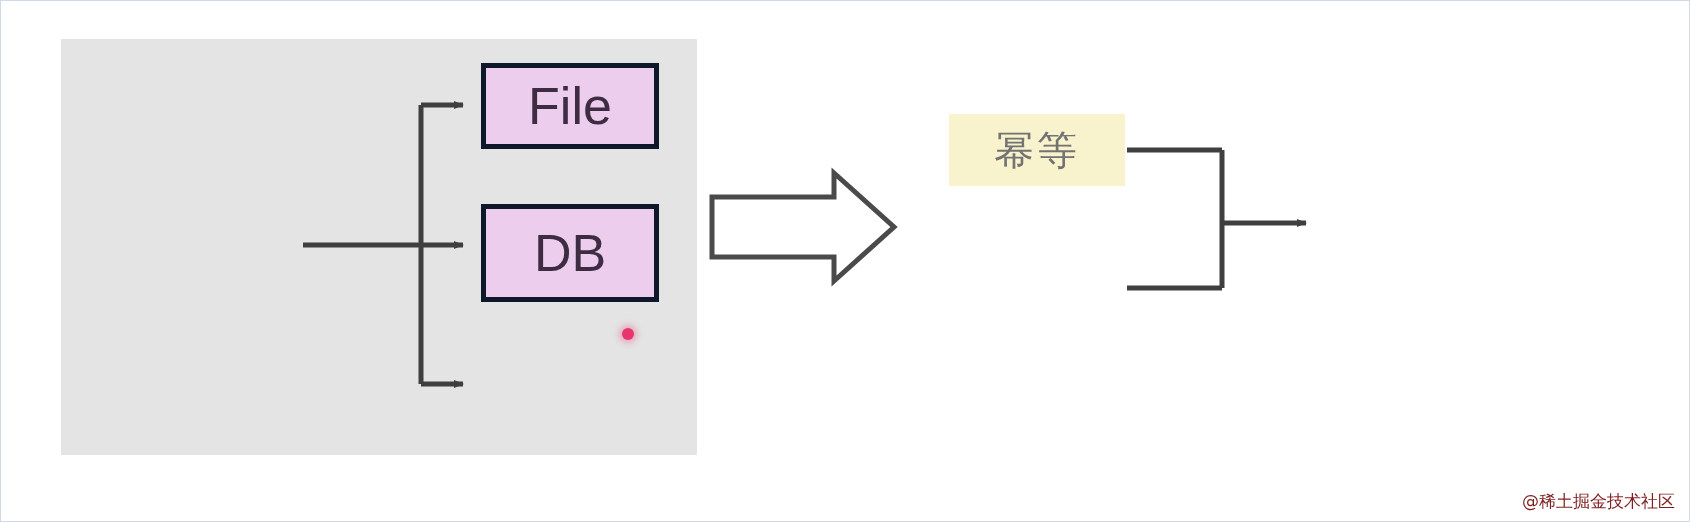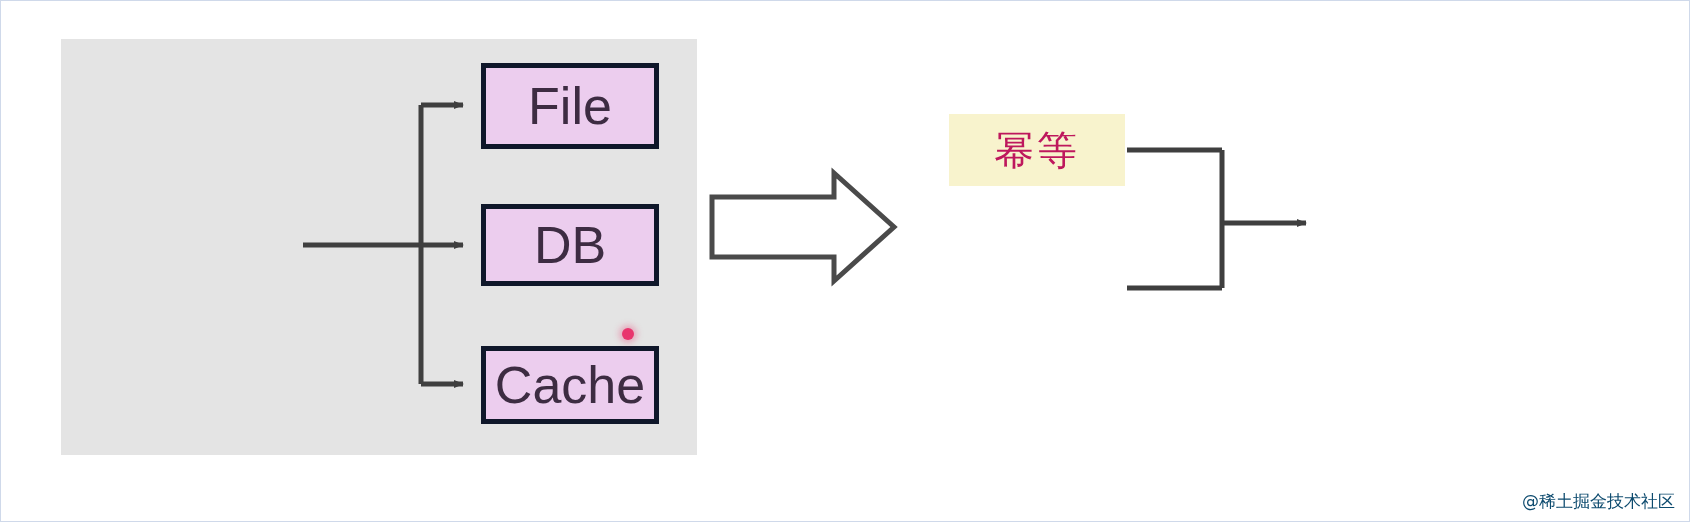--- a/index.html
+++ b/index.html
@@ -41,21 +41,21 @@
   }
   .node-purple {
     background: #eccdee;
     border: 5px solid #0f172a;
     color: #3d2c42;
     font-size: 52px;
   }
   .node-yellow {
     background: #f8f3cd;
     border: none;
-    color: #be185d;
+    color: #737373;
     font-size: 40px;
     font-weight: 500;
   }
   .node-cn {
     font-family: "DejaVu Sans", "Liberation Sans", sans-serif;
     letter-spacing: 3px;
   }
   .svg-layer {
     position: absolute;
     left: 0;
@@ -69,21 +69,21 @@
     width: 12px;
     height: 12px;
     border-radius: 50%;
     background: #e8356d;
     box-shadow: 0 0 6px 3px rgba(232,53,109,0.35);
   }
   .watermark {
     position: absolute;
     right: 14px;
     bottom: 8px;
-    color: #0c4a6e;
+    color: #7f1d1d;
     font-size: 17px;
     font-family: "DejaVu Sans", "Liberation Sans", sans-serif;
     white-space: nowrap;
     user-select: none;
   }
 </style>
 </head>
 <body>
 
 <div id="canvas">
@@ -115,23 +115,22 @@
       <path d="M1126,149 L1221,149"></path>
       <path d="M1126,287 L1221,287"></path>
       <path d="M1221,149 L1221,287"></path>
       <path d="M1221,222 L1305,222" marker-end="url(#arrowhead)"></path>
     </g>
   </svg>
 
 
   <div class="node node-purple" style="left:480px; top:62px; width:178px; height:86px;">File</div>
 
-  <div class="node node-purple" style="left:480px; top:203px; width:178px; height:82px;">DB</div>
+  <div class="node node-purple" style="left:480px; top:203px; width:178px; height:98px;">DB</div>
 
-  <div class="node node-purple" style="left:480px; top:345px; width:178px; height:78px;">Cache</div>
 
   <div class="reddot" style="left:621px; top:327px;"></div>
 
   <div class="node node-yellow node-cn" style="left:948px; top:113px; width:176px; height:72px;">幂等</div>
 
 
 
   <div class="watermark">@稀土掘金技术社区</div>
 
 </div>

